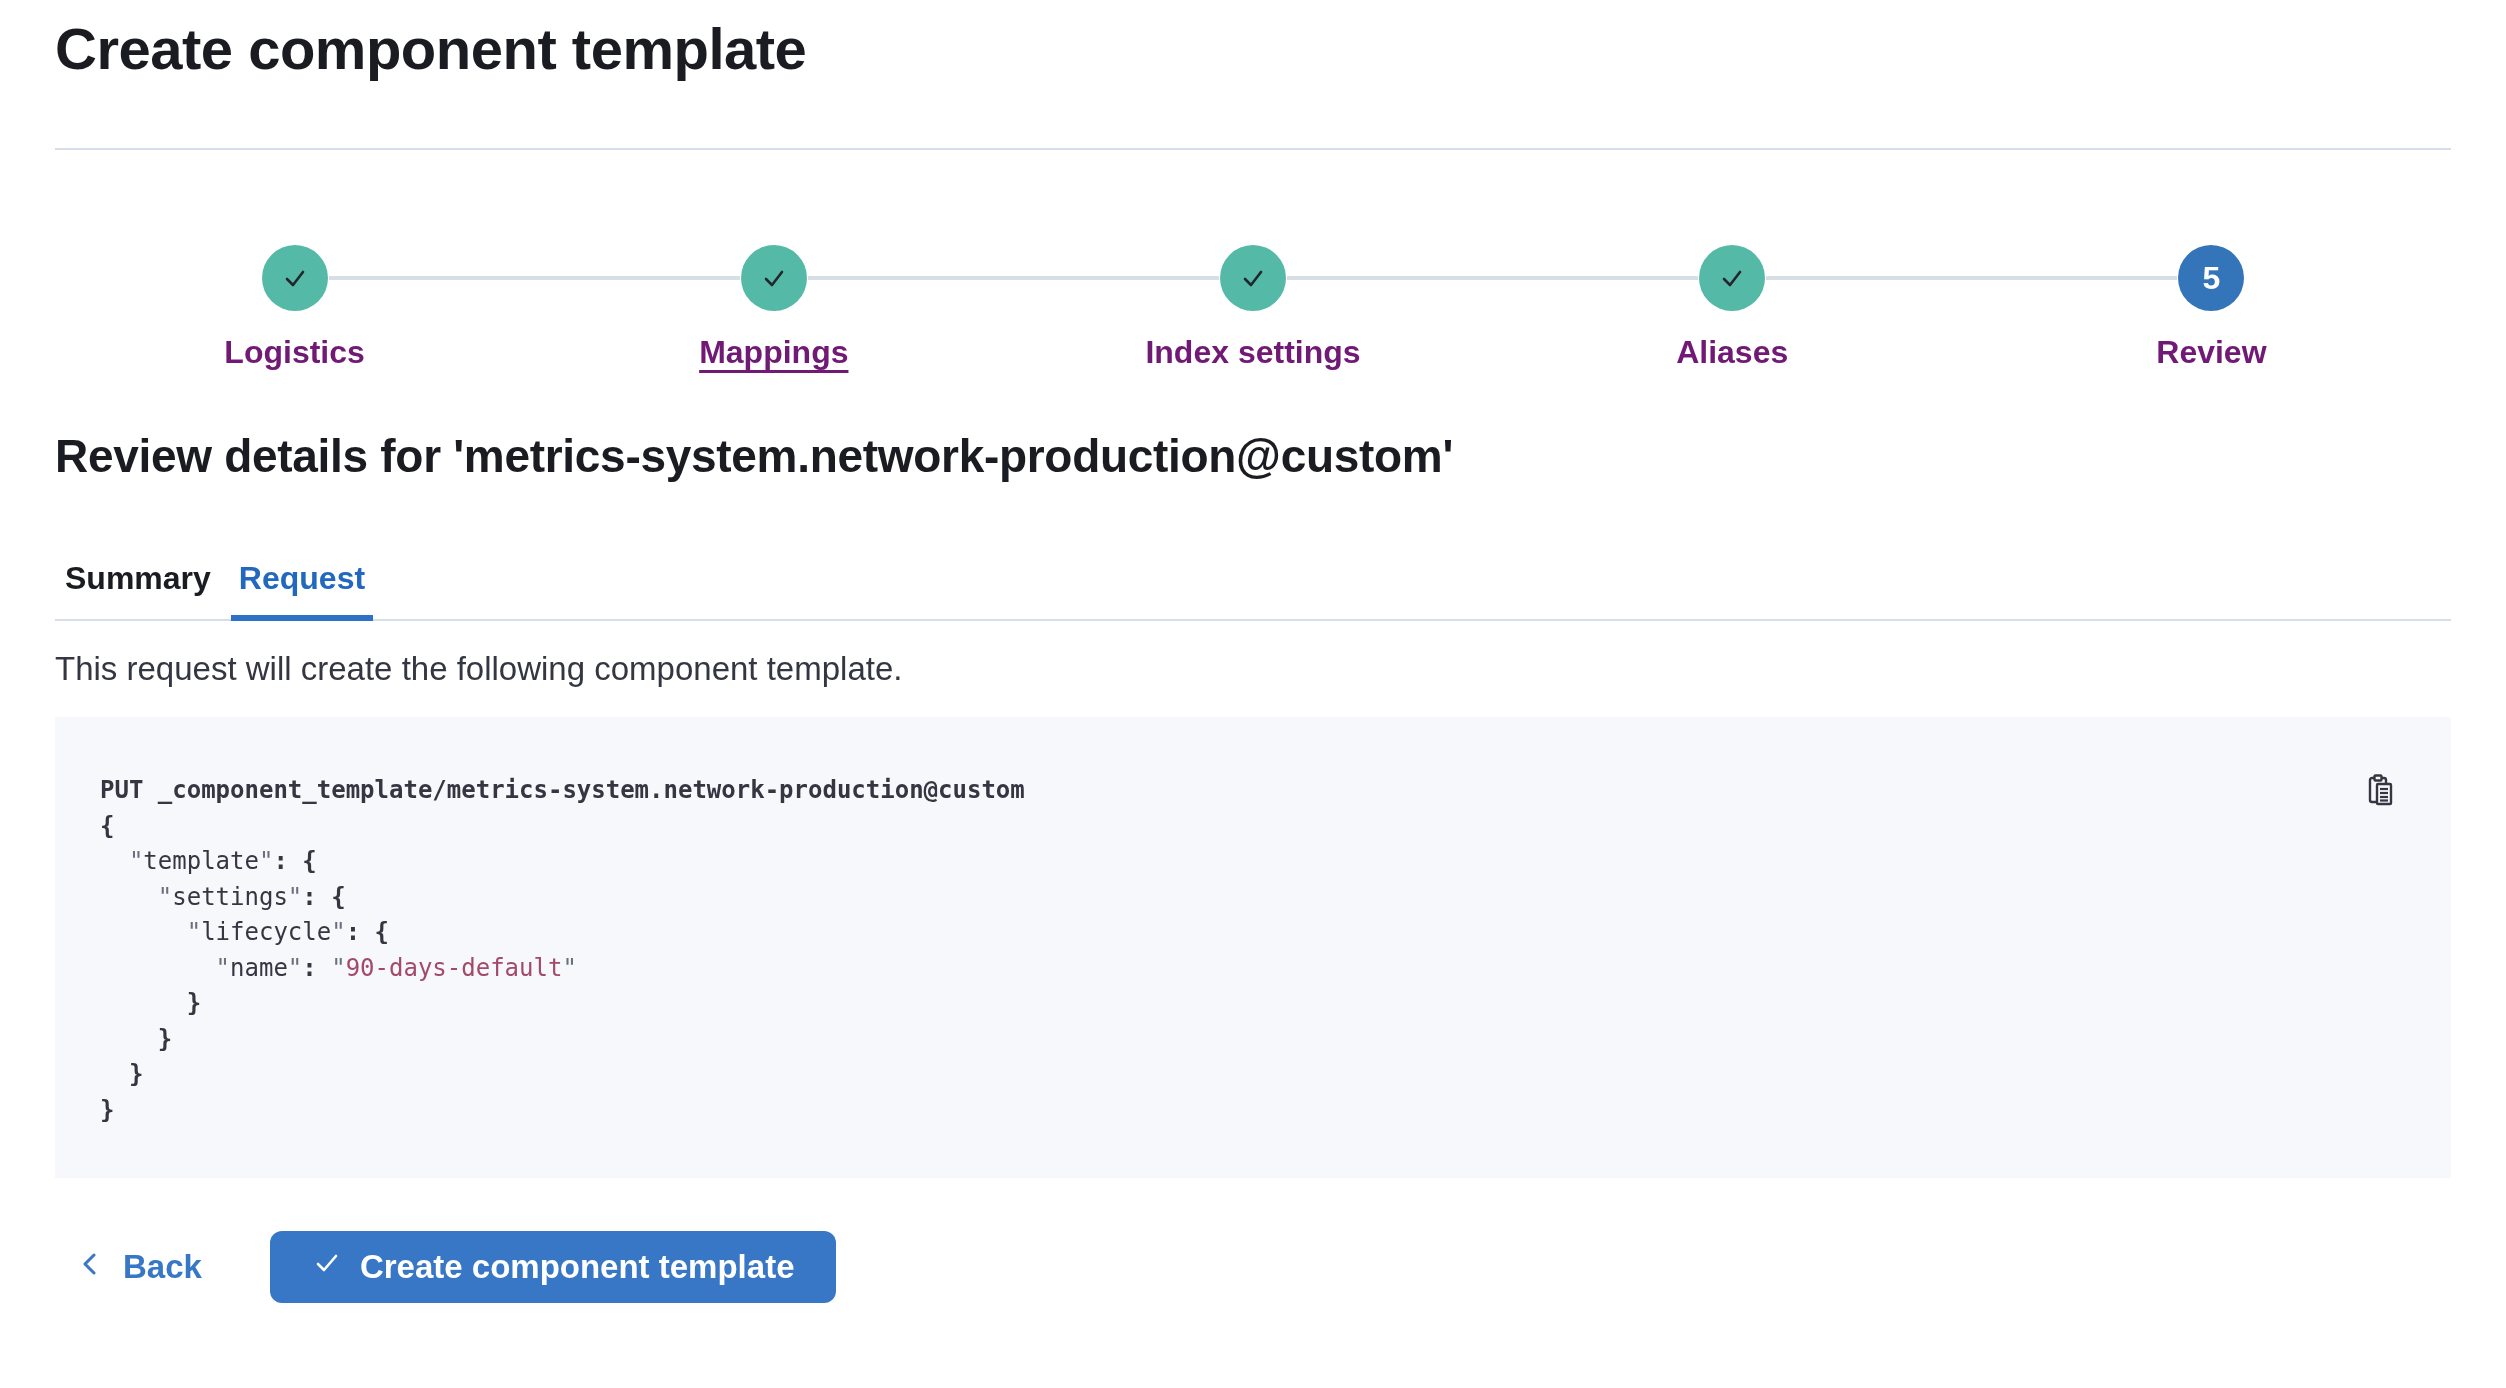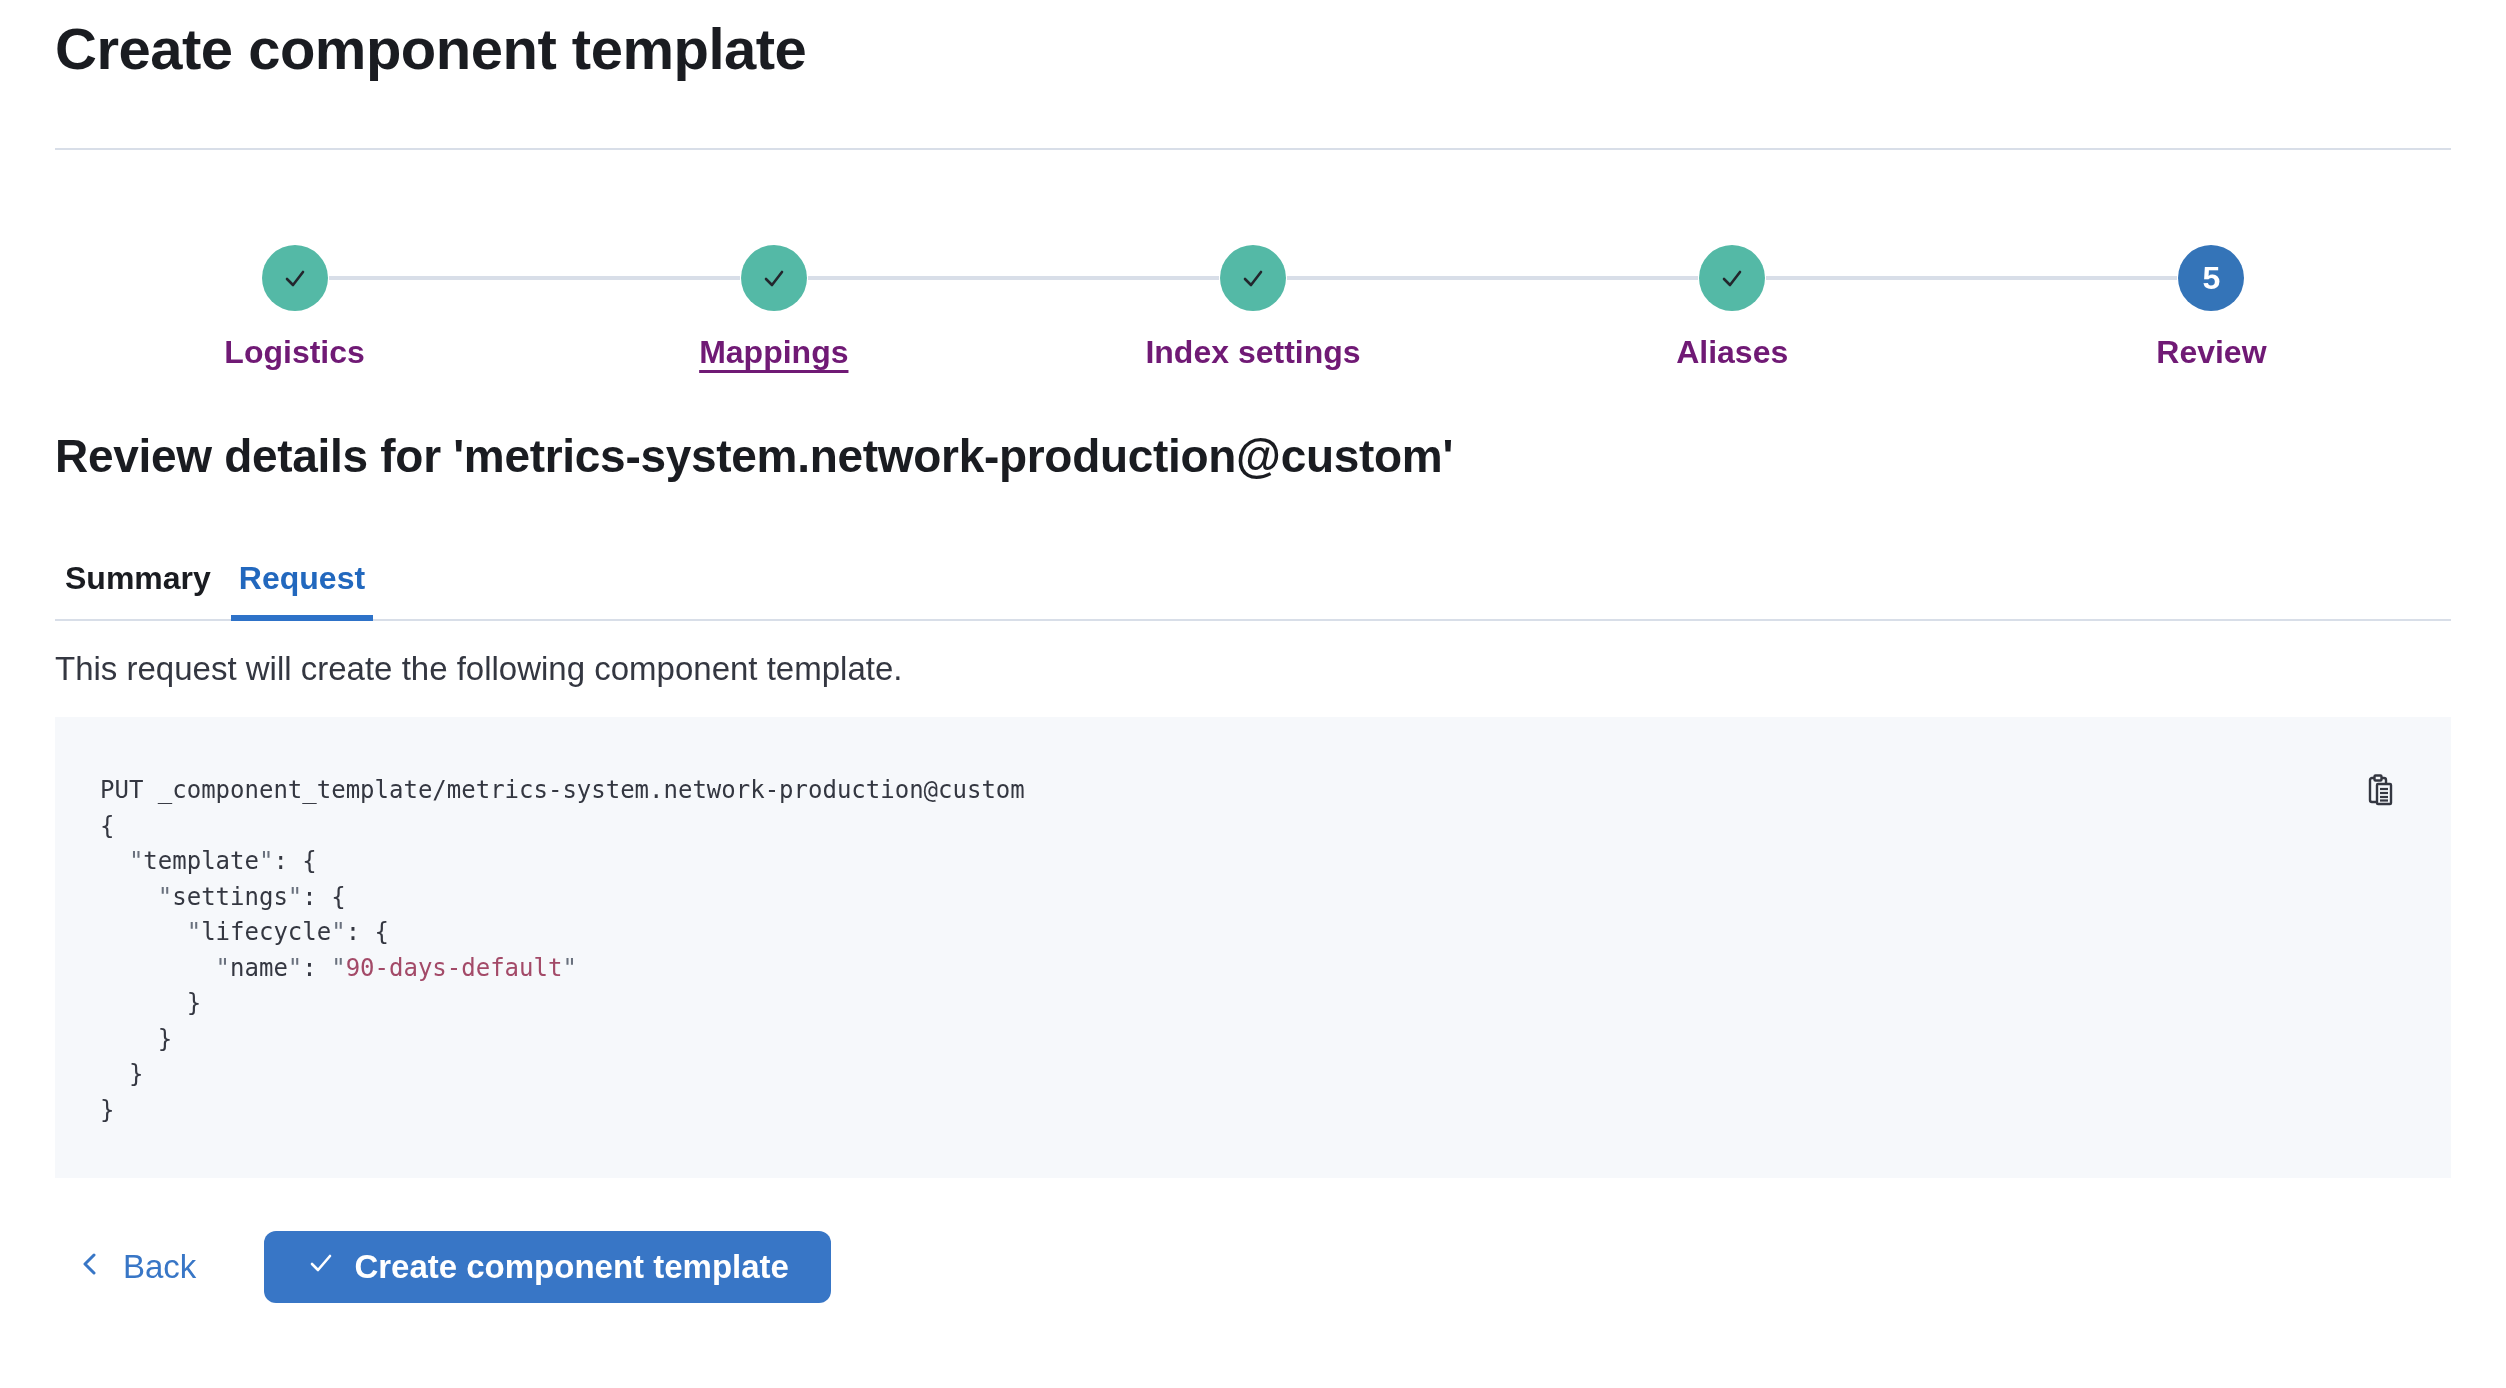--- a/index.html
+++ b/index.html
@@ -55,35 +55,35 @@
 
   
   .code-block {
     position:relative; margin-top:28px; background:#f6f8fb;
     padding:56px 120px 48px 45px; height:461px;
   }
   .code-block pre {
     font-family:"DejaVu Sans Mono", monospace; font-size:24px; line-height:35.5px;
     color:#343741; white-space:pre;
   }
-  .code-block .seg-plain  { color:#343741; }
+  .code-block .seg-plain  { color:#343741;font-weight:bold; }
   .code-block .seg-key    { color:#343741; }
   .code-block .seg-punct  { color:#69707d; }
   .code-block .seg-string { color:#a34a68; }
   .copy-btn {
     position:absolute; top:56px; right:52px; width:36px; height:36px;
     background:none; border:none; cursor:pointer; padding:0;
   }
   .copy-btn svg { width:36px; height:36px; }
 
   
   .footer-actions { display:flex; align-items:center; margin-top:53px; padding-left:12px; }
   .back-link {
     display:inline-flex; align-items:center; gap:18px; background:none; border:none; cursor:pointer;
-    color:#3876c6; font-family:"Liberation Sans", sans-serif; font-size:33px; font-weight:400; padding:0 10px;
+    color:#3876c6; font-family:"Liberation Sans", sans-serif; font-size:33px; font-weight:700; padding:0 10px;
   }
   .back-link svg { width:28px; height:28px; }
   .submit-btn {
     display:inline-flex; align-items:center; justify-content:center; gap:18px;
     margin-left:58px; height:72px; padding:0 42px; border:none; border-radius:12px;
     background:#3876c6; color:#ffffff; cursor:pointer;
     font-family:"Liberation Sans", sans-serif; font-size:33px; font-weight:600;
   }
   .submit-btn svg { width:30px; height:30px; }
 </style>

